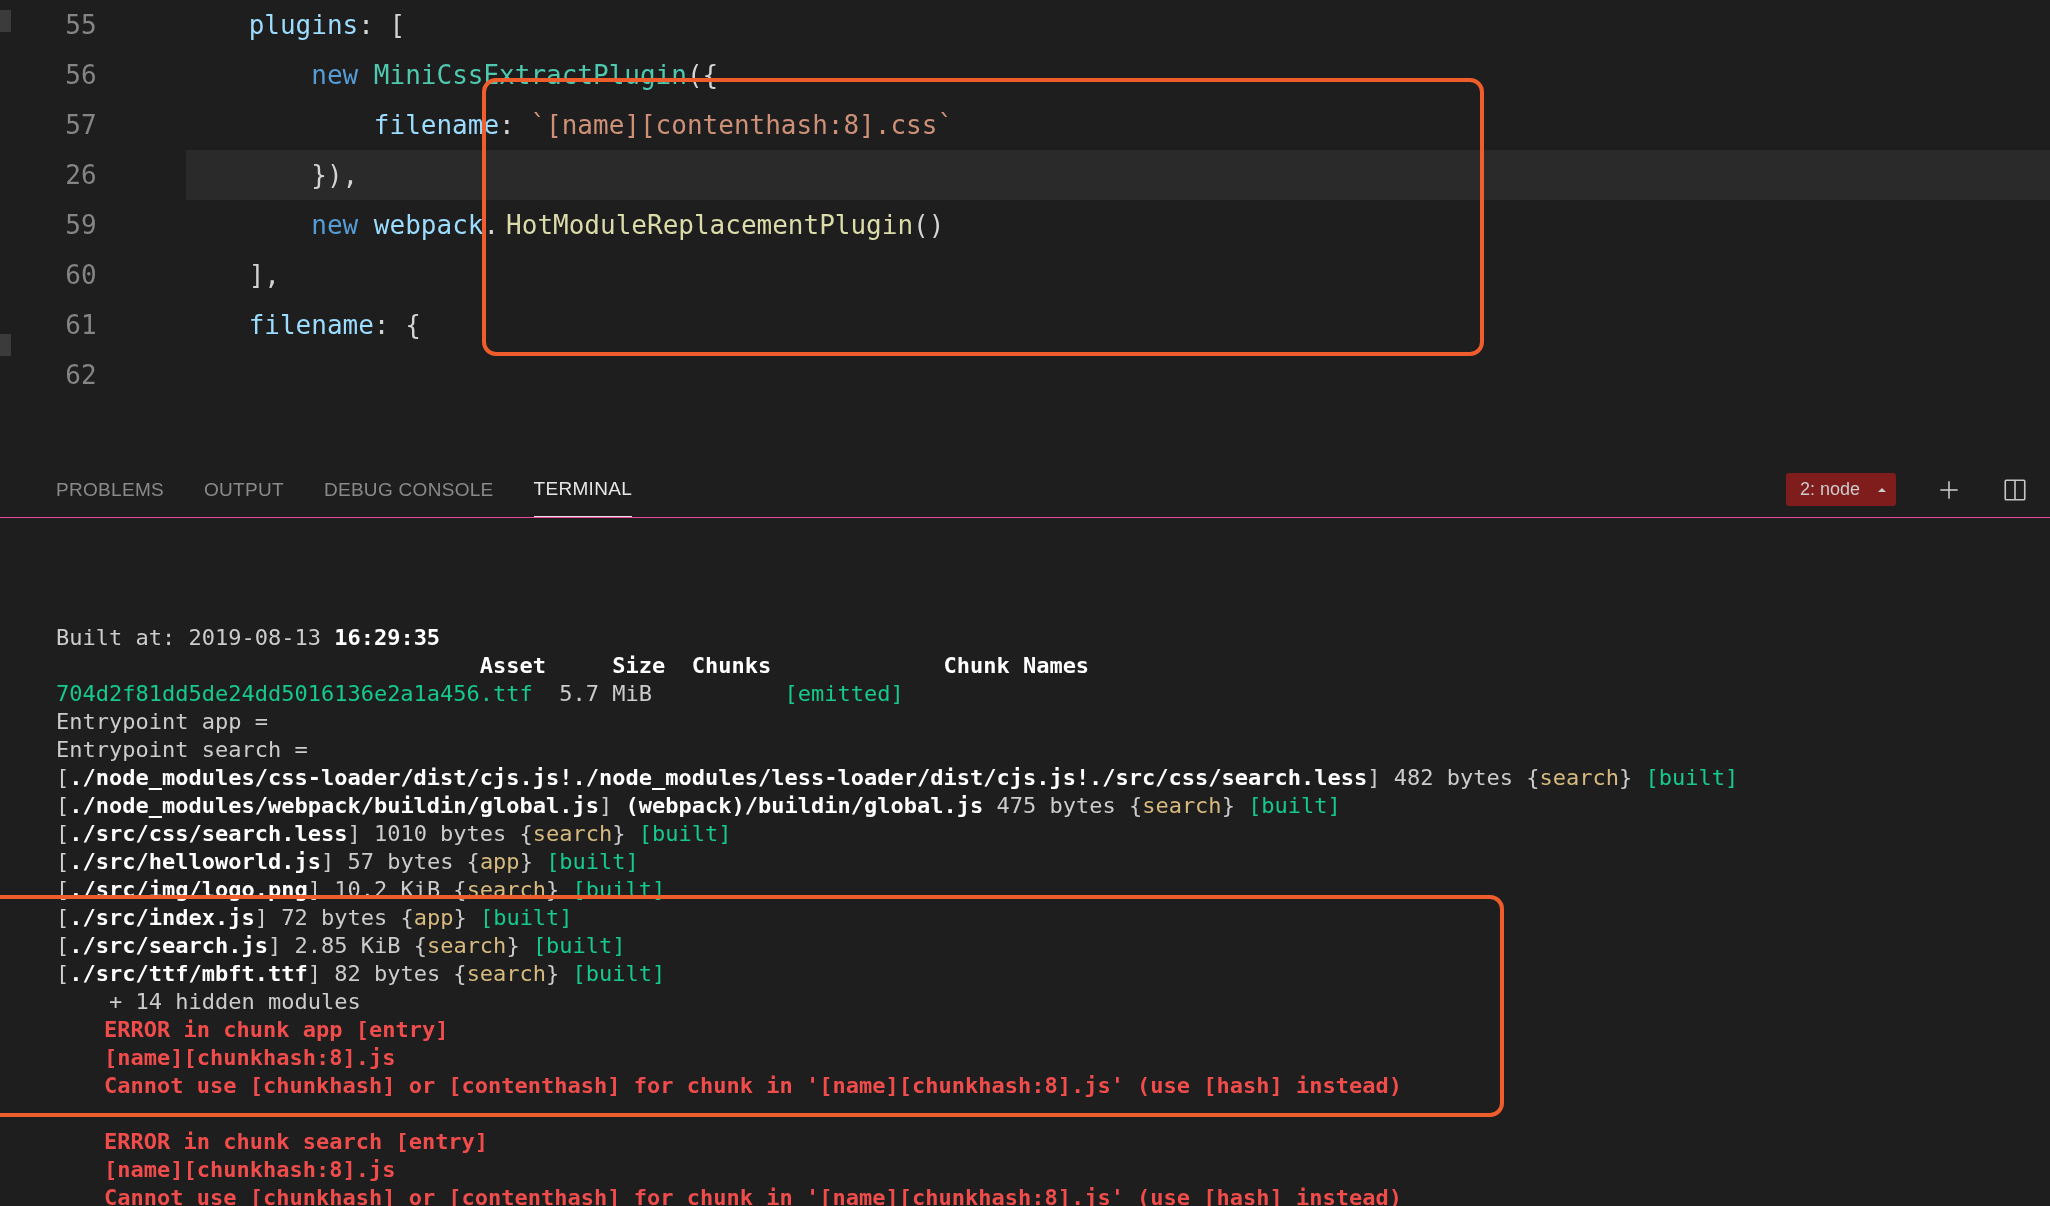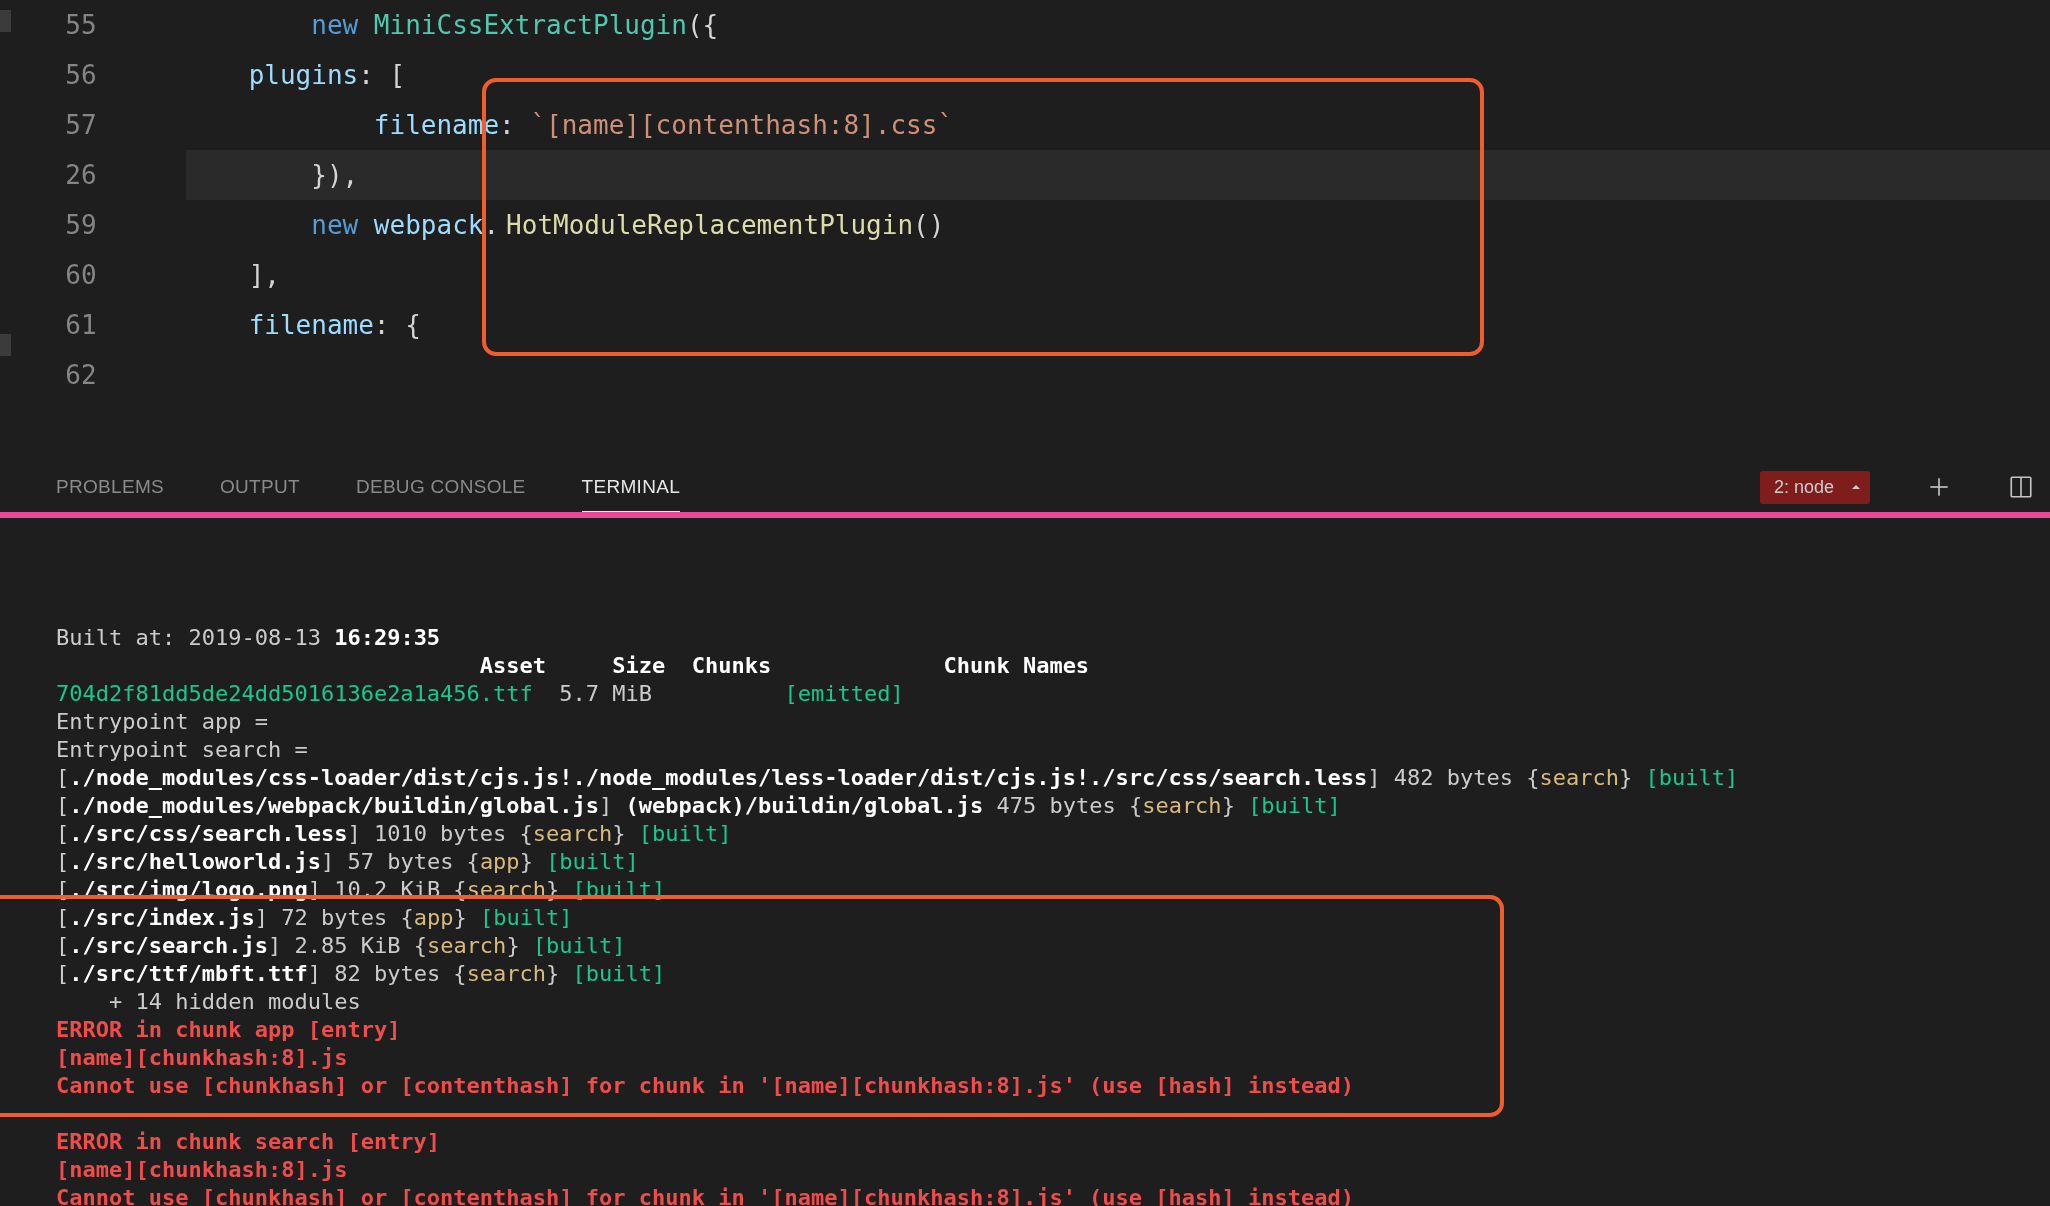--- a/index.html
+++ b/index.html
@@ -19,36 +19,36 @@
 .tk-var     { color:#9cdcfe; }
 .tk-class   { color:#4ec9b0; }
 .tk-func    { color:#dcdcaa;margin-left:7px; }
 .tk-string  { color:#ce9178; }
 .tk-punct   { color:#d4d4d4; }
 
 .highlight-box { position:absolute; border:4px solid #ee5d2b; border-radius:14px; pointer-events:none; }
 
 
 .panel { height:744px; background:#1e1e1e; }
-.panel-tabs { display:flex; align-items:center; height:56px; padding:0 16px 0 56px; border-bottom:6px solid #ec4899; font-family:-apple-system,BlinkMacSystemFont,"Segoe UI",sans-serif; font-size:19px; gap:56px; }
+.panel-tabs { display:flex; align-items:center; height:56px; padding:0 22px 0 56px; border-bottom:1px solid #ec4899; font-family:-apple-system,BlinkMacSystemFont,"Segoe UI",sans-serif; font-size:19px; gap:40px; }
 .panel-tab { color:#8a8a8a; letter-spacing:0.3px; cursor:pointer; height:100%; display:flex; align-items:center; }
 .panel-tab.active { color:#e7e7e7; border-bottom:1.5px solid #e7e7e7; }
 .panel-spacer { flex:1; }
 .panel-select { background:#7f1d1d; color:#cccccc; border:none; padding:6px 36px 6px 14px; border-radius:3px; font-size:18px; position:relative; }
 .select-wrap { position:relative; }
 .select-wrap::after { content:""; position:absolute; right:10px; top:50%; transform:translateY(-50%); width:0; height:0; border-left:4px solid transparent; border-right:4px solid transparent; border-bottom:4px solid #ccc; }
 .select-wrap::before { content:""; position:absolute; right:10px; top:50%; transform:translateY(6px); width:0; height:0; border-left:4px solid transparent; border-right:4px solid transparent; border-top:4px solid #ccc; }
 .panel-icon { width:26px; height:26px; color:#c5c5c5; display:flex; align-items:center; justify-content:center; cursor:pointer; }
 .panel-icon svg { width:100%; height:100%; stroke:#c5c5c5; stroke-width:1.5; fill:none; }
 
 .terminal { padding:22px 56px; font-size:22px; line-height:28px; white-space:pre-wrap; color:#cccccc; position:relative; }
 .t-bold  { font-weight:bold; color:#ffffff; }
 .t-green { color:#16c98d; }
 .t-yel   { color:#d7ba7d; }
-.t-redb  { color:#f14c4c; font-weight:bold; }
+.t-redb  { color:#f14c4c; font-weight:bold;margin-left:48px; }
 </style>
 </head>
 <body>
 
 <div class="editor">
   <div class="thin-strip">
     <div class="mark" style="top:10px"></div>
     <div class="mark" style="top:334px"></div>
   </div>
   <div class="gutter" id="gutter">
@@ -56,22 +56,22 @@
       <div>56</div>
       <div>57</div>
       <div>26</div>
       <div>59</div>
       <div>60</div>
       <div>61</div>
       <div>62</div>
     </div>
   <div class="code" id="code">
 
-  <div class="line"><span class="">        </span><span class="tk-keyword">new </span><span class="tk-class">MiniCssExtractPlugin</span><span class="tk-punct">({</span></div>
-      <div class="line"><span class="">    </span><span class="tk-var">plugins</span><span class="tk-punct">:</span><span class=""> </span><span class="tk-punct">[</span></div>
+  <div class="line"><span class="">    </span><span class="tk-var">plugins</span><span class="tk-punct">:</span><span class=""> </span><span class="tk-punct">[</span></div>
+      <div class="line"><span class="">        </span><span class="tk-keyword">new </span><span class="tk-class">MiniCssExtractPlugin</span><span class="tk-punct">({</span></div>
       <div class="line"><span class="">            </span><span class="tk-var">filename</span><span class="tk-punct">:</span><span class=""> </span><span class="tk-string">`[name][contenthash:8].css`</span></div>
       <div class="line current"><span class="">        </span><span class="tk-punct">}),</span></div>
       <div class="line"><span class=""></span></div>
       <div class="line"><span class="">        </span><span class="tk-keyword">new </span><span class="tk-var">webpack</span><span class="tk-punct">.</span><span class="tk-func">HotModuleReplacementPlugin</span><span class="tk-punct">()</span></div>
       <div class="line"><span class="">    </span><span class="tk-punct">],</span></div>
       <div class="line"><span class="">    </span><span class="tk-var">filename</span><span class="tk-punct">:</span><span class=""> </span><span class="tk-punct">{</span></div>
       <div class="highlight-box" id="hlbox" style="top: 78px; left: 296px; width: 1002px; height: 278px;"></div>
     </div>
 </div>
 

